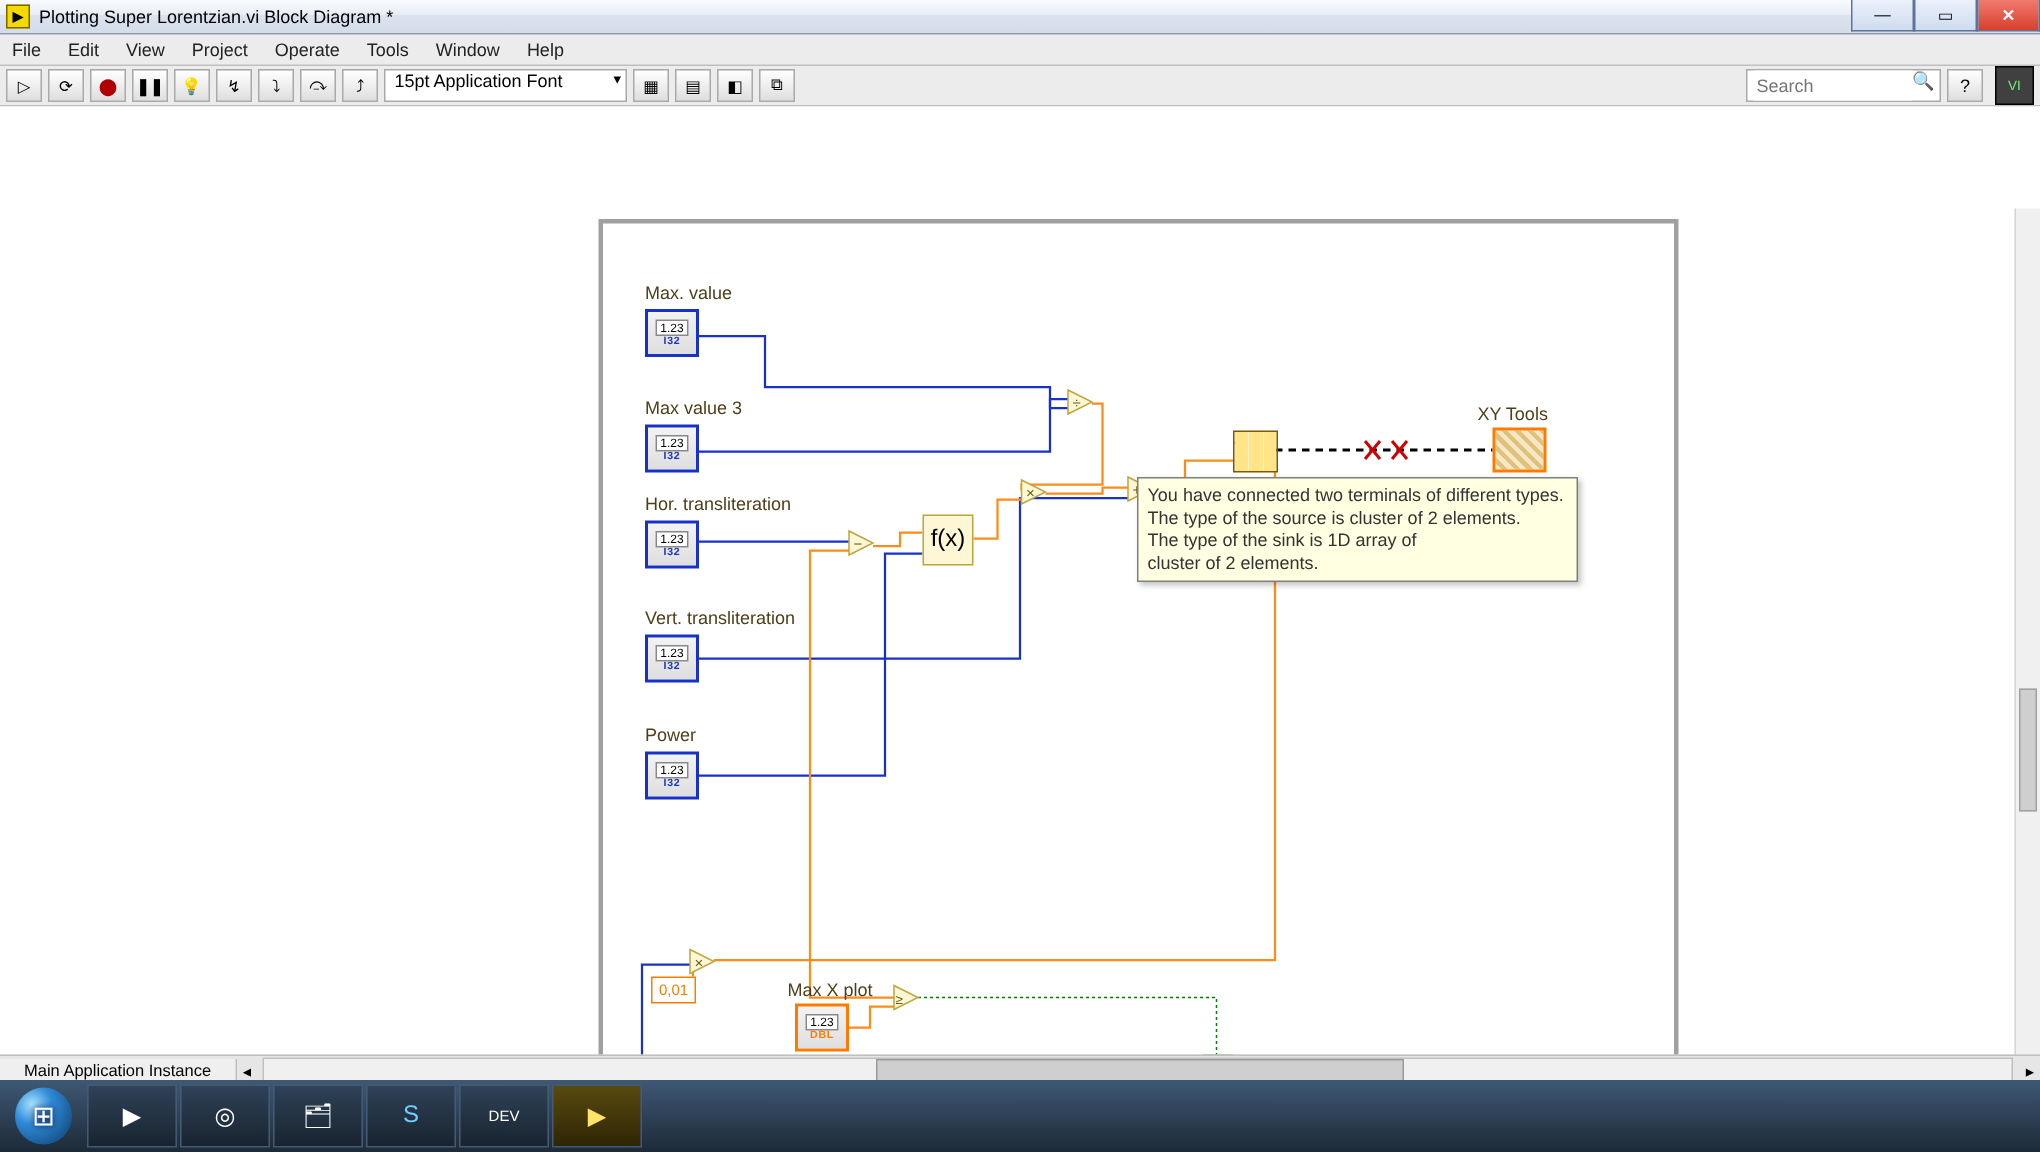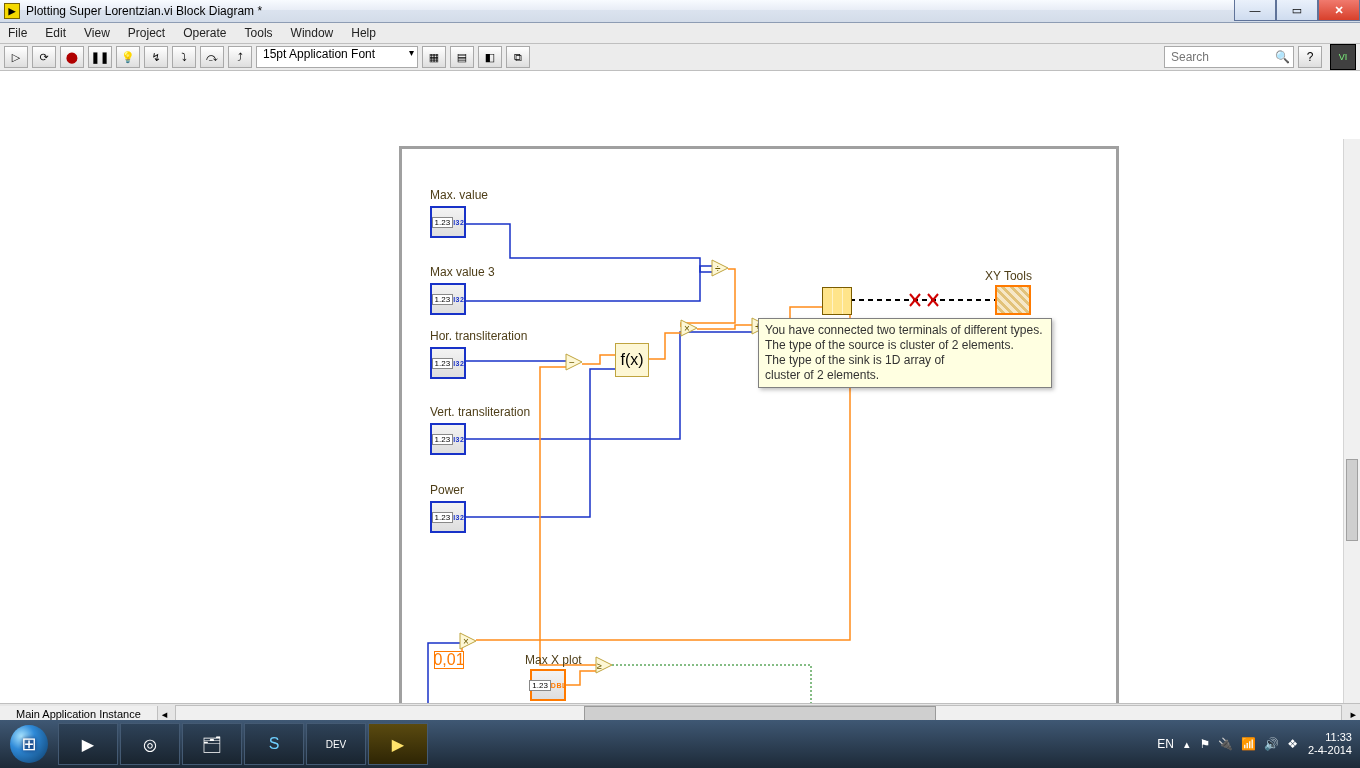--- a/index.html
+++ b/index.html
@@ -94,21 +94,21 @@
   .toolbar-right {
     margin-left: auto;
     display: flex;
     align-items: center;
     gap: 4px;
   }
   .search-box {
     width: 120px; height: 20px;
     border: 1px solid #a9a9a9;
     background: #fff;
-    display: flex; align-items: center;
+    display: flex; 
     padding: 0 4px;
     position: relative;
   }
   .search-box input {
     border: none; outline: none; width: 100%; font-size: 12px; color:#888;
   }
   .search-box .mag {
     width: 14px; text-align: center; color: #888;
   }
   .help-btn, .vi-icon {
@@ -135,21 +135,21 @@
     position: absolute;
     font-size: 12px;
     color: #4e3e18;
   }
   .ctl {
     position: absolute;
     width: 36px; height: 32px;
     border: 2px solid #1832c8;
     background: linear-gradient(#f3f3f3,#dedede);
     box-sizing: border-box;
-    display: flex; align-items: center; justify-content:center;
+    display: flex; flex-direction: column; align-items: center; justify-content:center;
   }
   .ctl.orange { border-color:#ff7a00; }
   .ctl .num   { font-size: 8px; background:#fff; border:1px solid #888; padding:0 2px; }
   .ctl .type  { font-size: 7px; font-weight:bold; letter-spacing:0.5px; }
   .ctl.blue .type { color:#1832c8; }
   .ctl.orange .type { color:#ff7a00; }
 
   .loop {
     position: absolute;
     left: 399px; top: 75px;
@@ -168,21 +168,21 @@
     display: flex; align-items:center; justify-content:center;
     font-size: 11px;
     background:#fff;
   }
   .const-001 {
     position: absolute;
     left: 434px; top: 580px;
     width: 28px; height: 16px;
     border: 1px solid #ff7a00;
     color: #ff7a00;
-    font-size: 16px;
+    font-size: 10px;
     display:flex; align-items:center; justify-content:center;
     background:#fff;
   }
 
   .fn-plot {
     position:absolute;
     left: 615px; top: 272px;
     width: 32px; height: 32px;
     border: 1px solid #bfa43f;
     background: #fdf7d5;
@@ -535,28 +535,13 @@
         <span>⊞</span>
       </div>
   </div>
   <div class="task-btn">▶</div>
   <div class="task-btn">◎</div>
   <div class="task-btn">🗂</div>
   <div class="task-btn" style="color:#6fd0ff;">S</div>
   <div class="task-btn" style="font-size:10px;">DEV</div>
   <div class="task-btn" style="background:linear-gradient(#5a4a10,#2e2504);color:#ffe36b;">▶</div>
 
-  <div class="tray">
-    <span class="lang">EN</span>
-    <span>▴</span>
-    <span class="icons">
-      <span>⚑</span>
-      <span>🔌</span>
-      <span>📶</span>
-      <span>🔊</span>
-      <span>❖</span>
-    </span>
-    <div class="time">
-      <div>11:33</div>
-      <div>2-4-2014</div>
-    </div>
-  </div>
 </div>
 
 </body></html>

